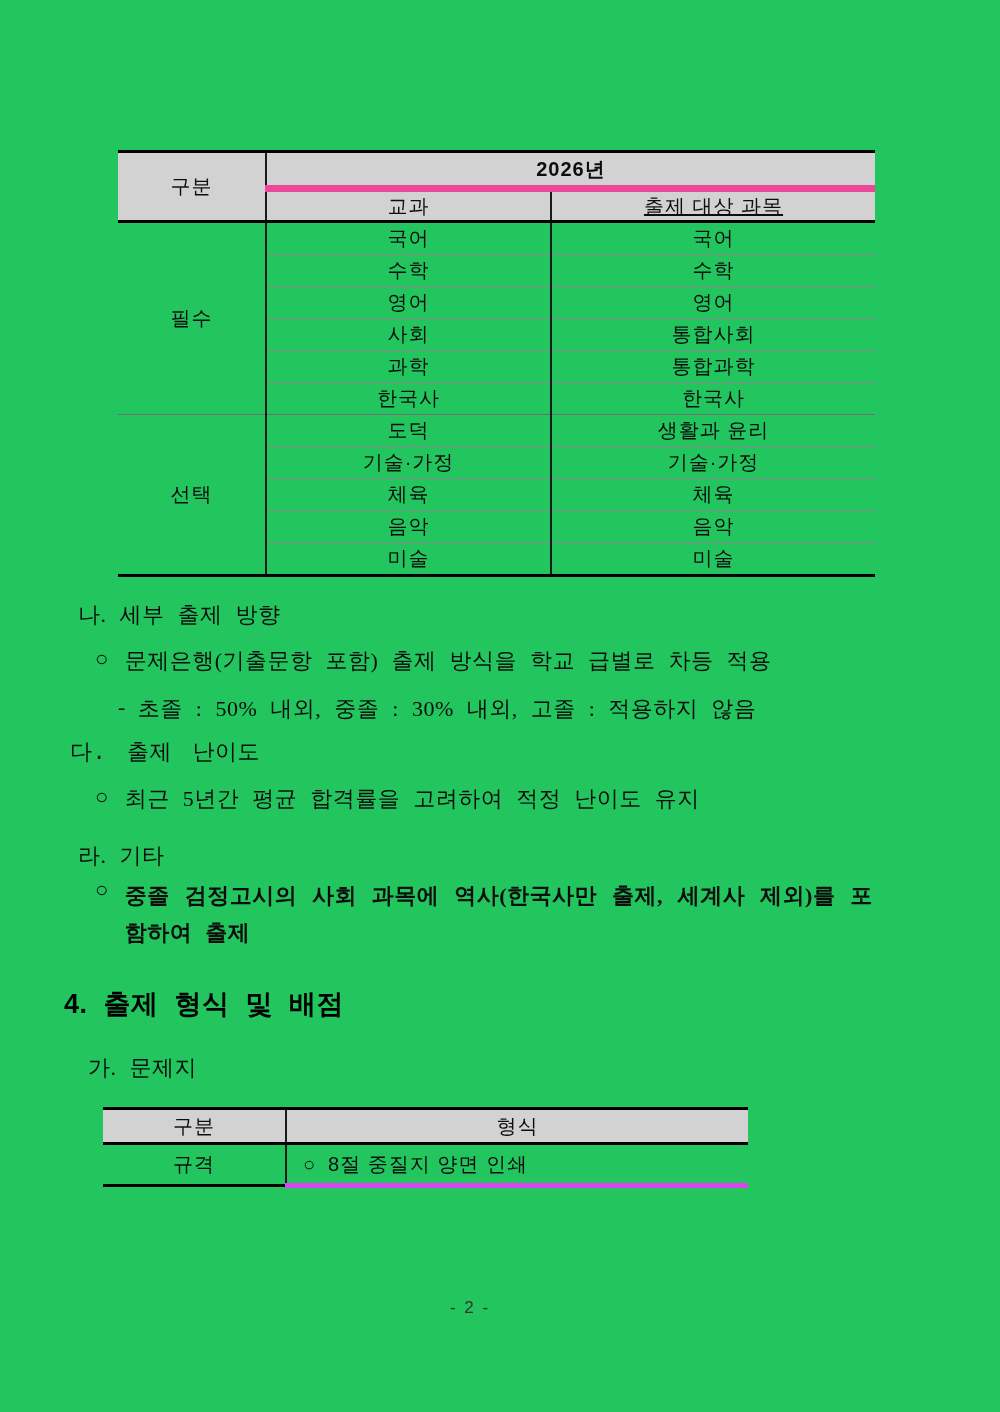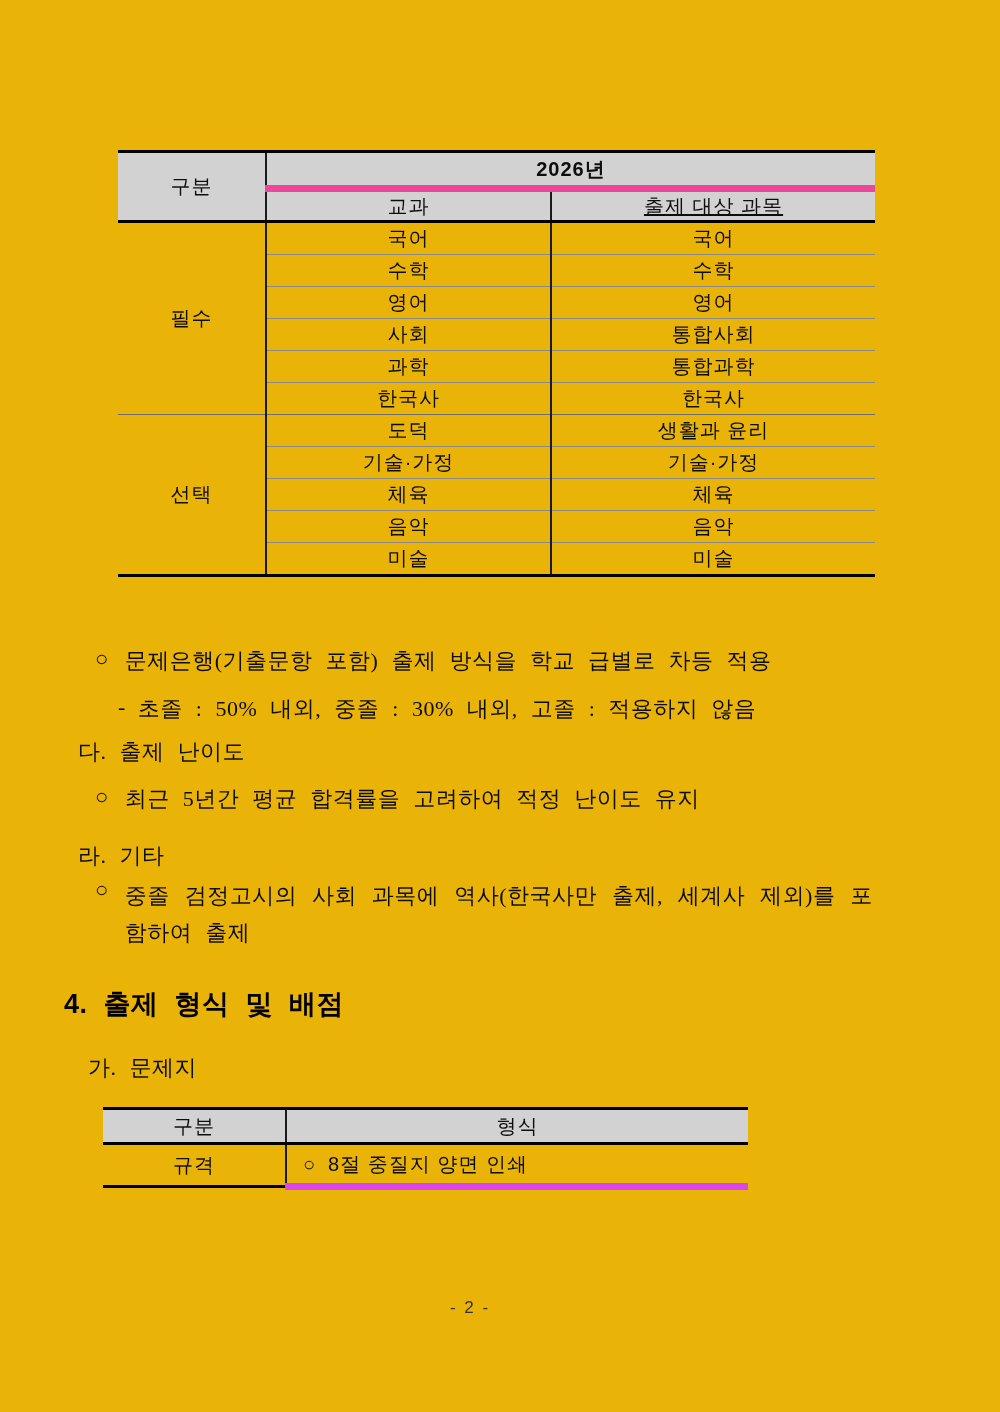--- a/index.html
+++ b/index.html
@@ -1,19 +1,19 @@
 <!DOCTYPE html>
 <html><head>
 <meta charset="utf-8">
 <style>
   html,body{margin:0;padding:0;background:#ffffff;}
   .page{
     position:relative;
     width:1000px;height:1412px;
-    background:#eab308;
+    background:#22c55e;
     color:#0d0d0d;
     font-family:"Liberation Serif", serif;
     overflow:hidden;
   }
 
   
   table{border-collapse:collapse;table-layout:fixed;}
   .t1{
     position:absolute;left:118px;top:150px;width:757px;
     border-top:3px solid #000;border-bottom:3px solid #000;
@@ -37,42 +37,42 @@
   .t1 tr.tbl-end td{border-bottom:0;}
 
   
   .line{
     position:absolute;font-size:22px;white-space:nowrap;
     word-spacing:7px;color:#0d0d0d;letter-spacing:0.5px;
   }
   .bullet{position:absolute;display:flex;font-size:22px;word-spacing:7px;letter-spacing:0.5px;}
   .bullet .mk{flex:0 0 auto;margin-right:16px;}
   .bullet .tx{white-space:nowrap;}
-  .bullet.wrap .tx{white-space:normal;width:748px;text-align:justify;line-height:37px;}
+  .bullet.wrap .tx{white-space:normal;width:748px;text-align:justify;line-height:37px;font-weight:bold;}
 
   .heading{
     position:absolute;left:64px;top:986px;
     font-family:"Liberation Sans", sans-serif;
     font-weight:700;font-size:27px;letter-spacing:0.5px;word-spacing:8px;
     color:#000;white-space:nowrap;
   }
 
   
   .t2{
     position:absolute;left:103px;top:1107px;width:645px;
     border-top:3px solid #000;border-bottom:3px solid #000;
     font-family:"Liberation Sans", sans-serif;
     font-size:20px;
   }
   .t2 th,.t2 td{padding:0;vertical-align:middle;font-weight:normal;letter-spacing:1px;}
   .t2 th{background:#d2d2d2;height:32px;text-align:center;border-bottom:3px solid #000;}
   .t2 .h-c1{border-right:2px solid #1a1a1a;}
   .t2 td{height:38px;}
   .t2 td.lbl{text-align:center;border-right:2px solid #1a1a1a;border-bottom:1px solid #8a8a8a;}
-  .t2 td.val{text-align:left;padding-left:16px;border-bottom:7px solid #d946ef;}
+  .t2 td.val{text-align:left;padding-left:16px;border-bottom:5px solid #d946ef;}
   .t2 tr.tbl-end td{border-bottom:0;}
   .t2 .vmk{margin-right:12px;}
 
   .footer{
     position:absolute;left:0;top:1298px;width:940px;text-align:center;
     font-family:"Liberation Sans", sans-serif;font-size:17px;color:#333;
     letter-spacing:2px;
   }
 </style>
 </head>
@@ -139,30 +139,31 @@
         <td class="c2">음악</td>
         <td class="c3">음악</td>
       </tr>
       <tr class="tbl-end">
         <td class="c2">미술</td>
         <td class="c3">미술</td>
       </tr>
     </tbody>
   </table>
 
+  <div class="line" style="left:78px;top:600px;">나. 세부 출제 방향</div>
   <div class="bullet" style="left:95px;top:646px;">
     <span class="mk">○</span>
     <span class="tx">문제은행(기출문항 포함) 출제 방식을 학교 급별로 차등 적용</span>
   </div>
   <div class="bullet" style="left:118px;top:694px;">
     <span class="mk" style="margin-right:12px;">-</span>
     <span class="tx">초졸 : 50% 내외, 중졸 : 30% 내외, 고졸 : 적용하지 않음</span>
   </div>
 
-  <div class="line" style="left:78px;top:737px;">다. 출제 난이도</div>
+  <div class="line" style="left:70px;top:737px;font-family:Liberation Mono, monospace;">다. 출제 난이도</div>
   <div class="bullet" style="left:95px;top:784px;">
     <span class="mk">○</span>
     <span class="tx">최근 5년간 평균 합격률을 고려하여 적정 난이도 유지</span>
   </div>
 
   <div class="line" style="left:78px;top:830px;margin-top:11px;">라. 기타</div>
   <div class="bullet wrap" style="left:95px;top:877px;">
     <span class="mk">○</span>
     <span class="tx">중졸 검정고시의 사회 과목에 역사(한국사만 출제, 세계사 제외)를 포함하여 출제</span>
   </div>

